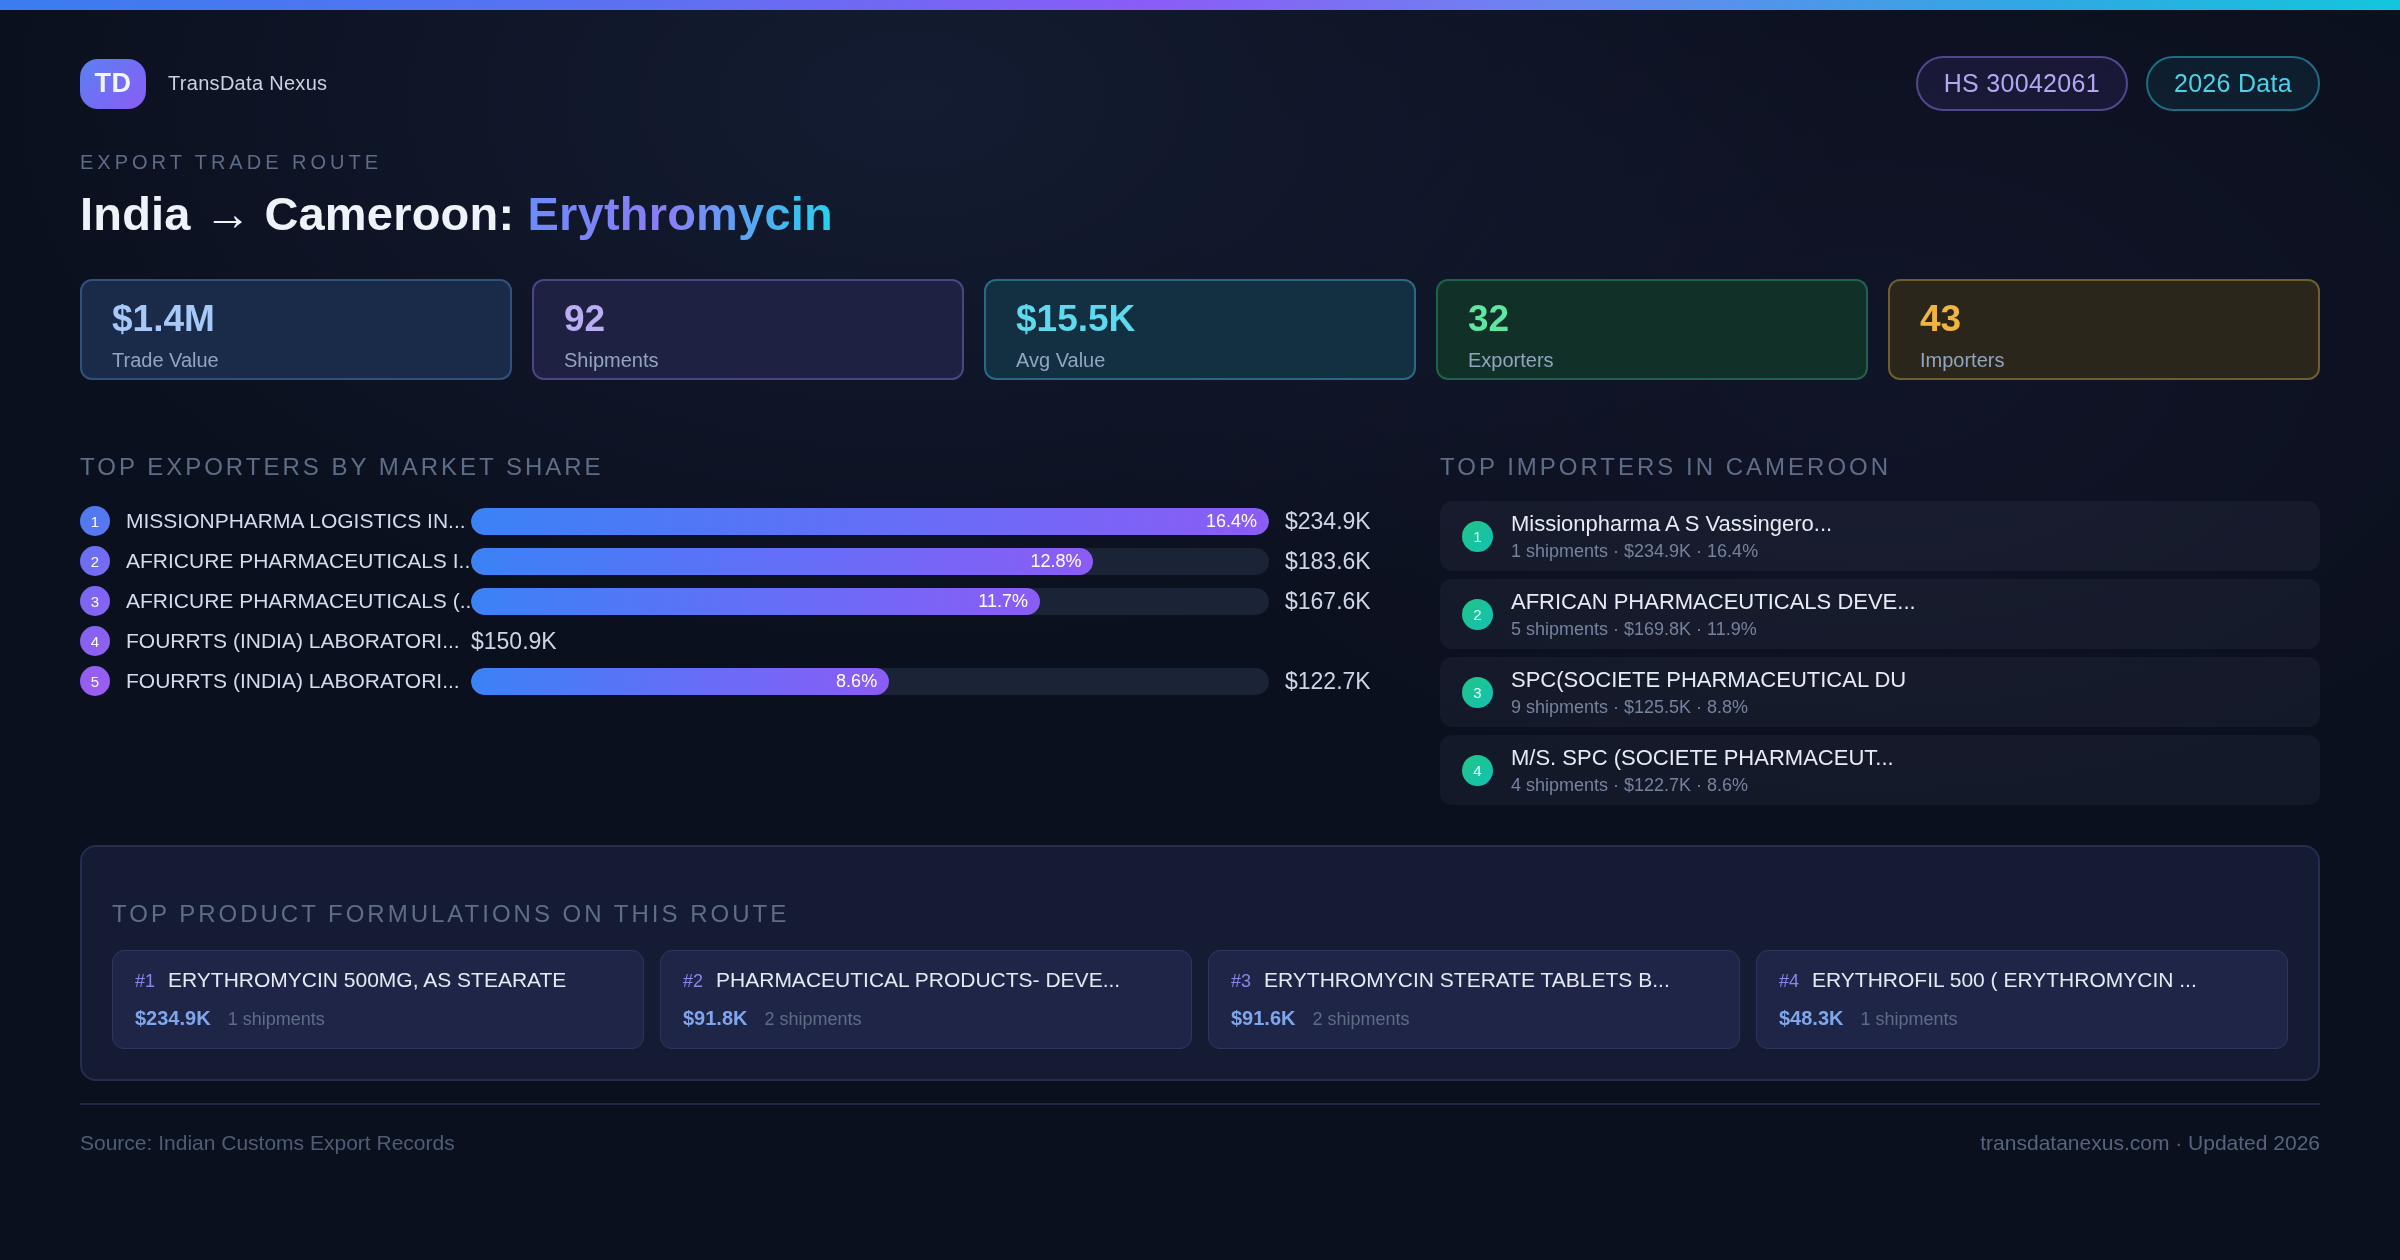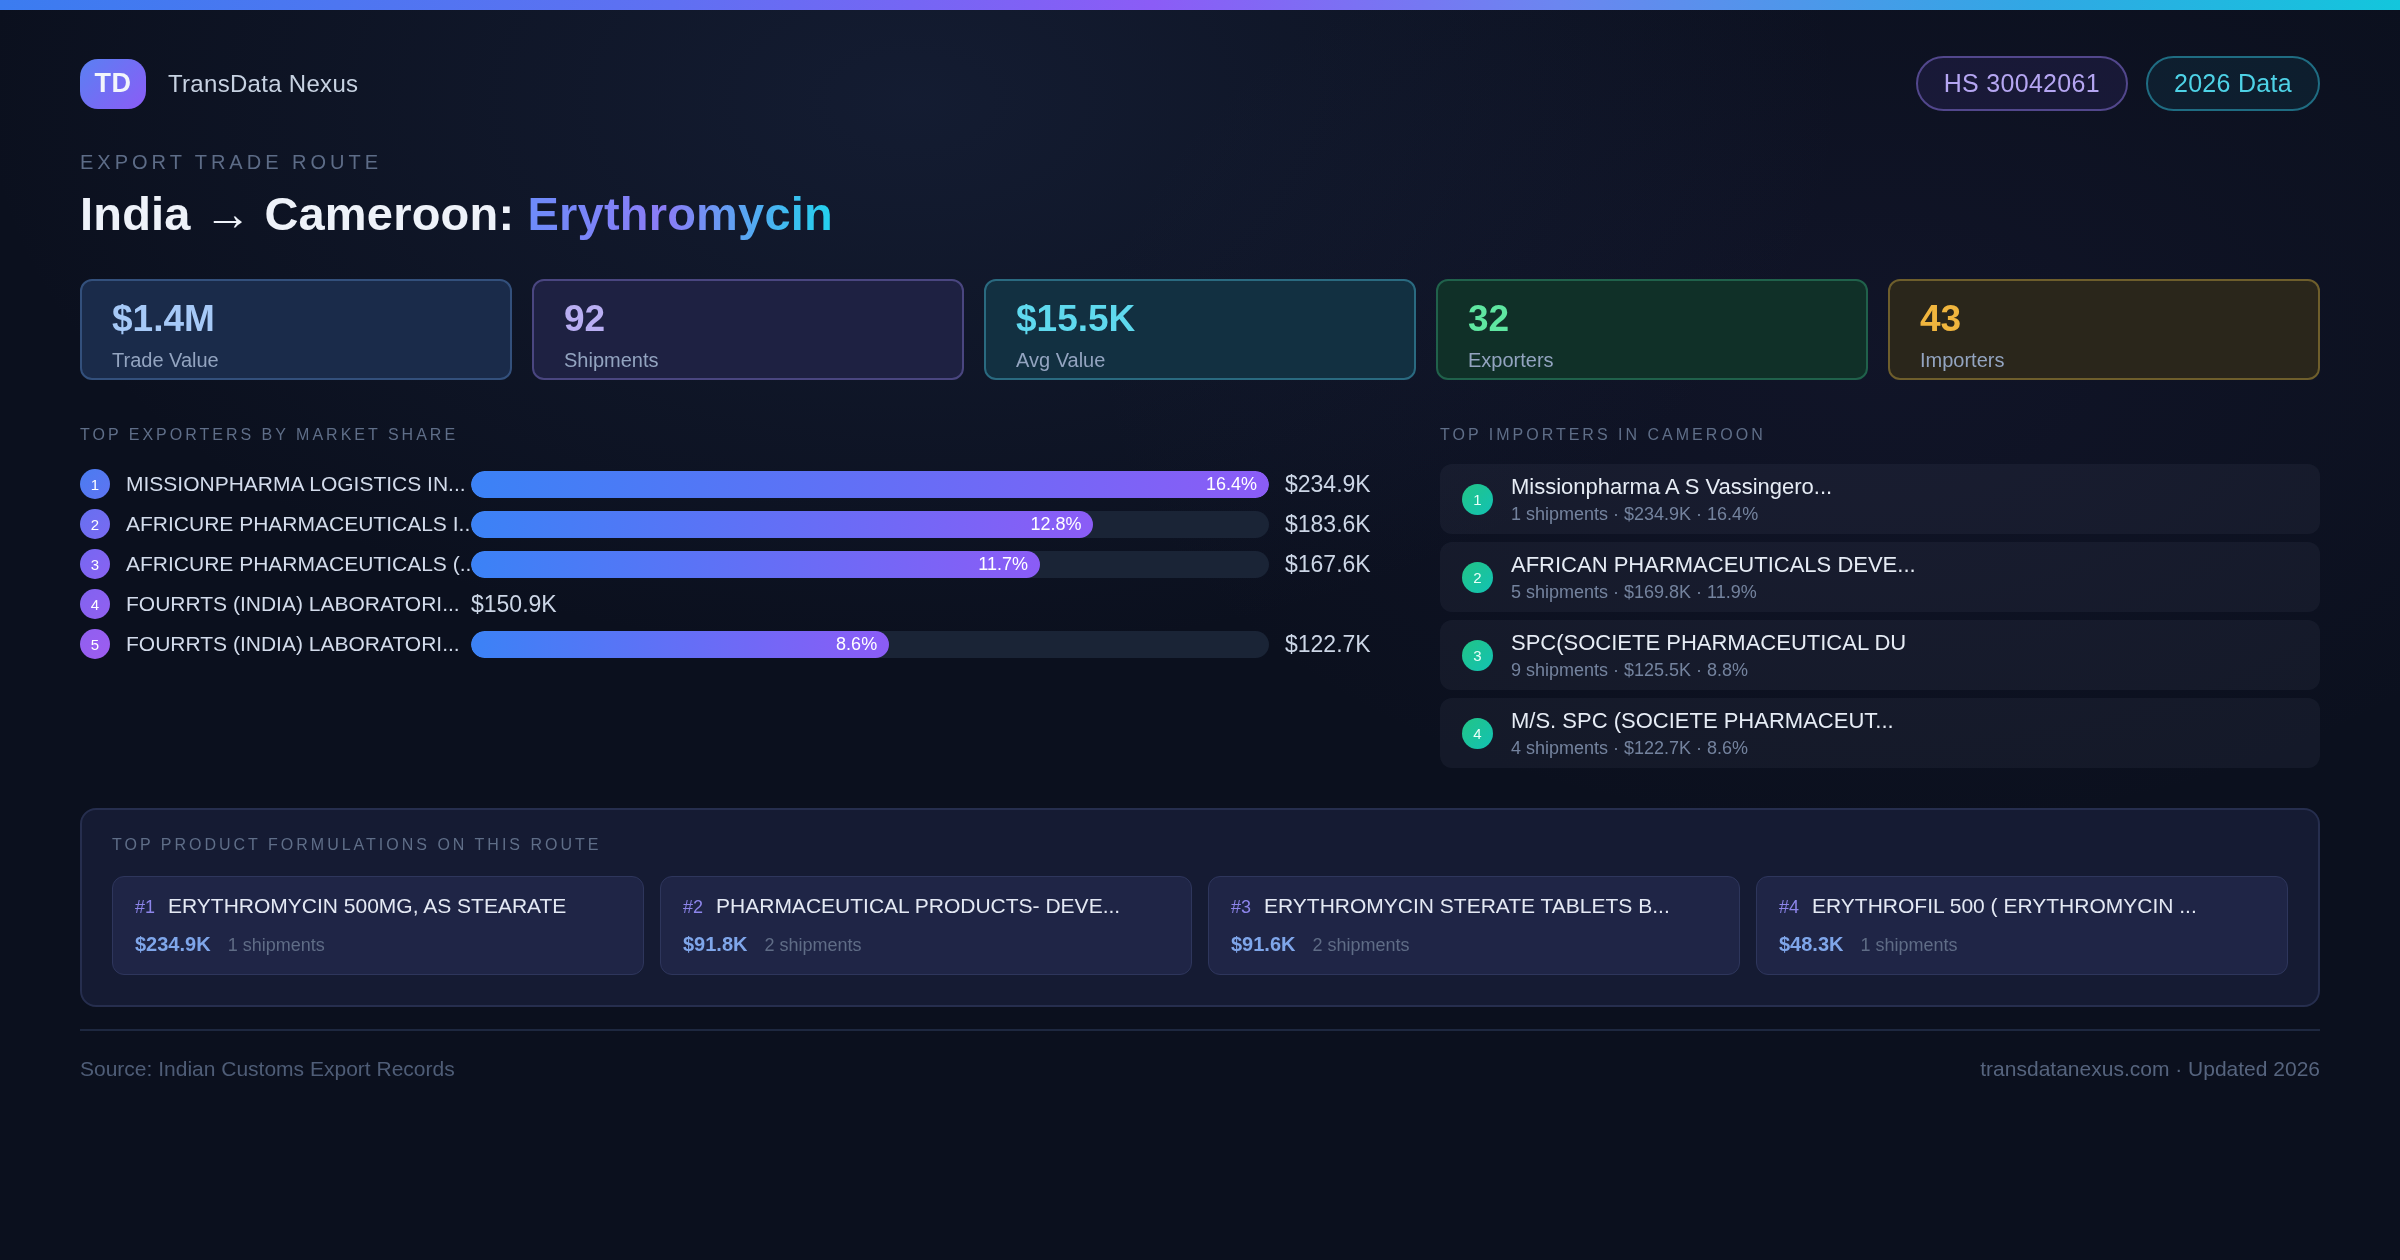--- a/index.html
+++ b/index.html
@@ -27,21 +27,21 @@
 
   
   .header { margin-top: 46px; display: flex; align-items: center; justify-content: space-between; }
   .brand-wrap { display: flex; align-items: center; }
   .logo {
     width: 66px; height: 50px; border-radius: 18px;
     background: linear-gradient(135deg, #5a80f2 0%, #8b5cf6 100%);
     display: flex; align-items: center; justify-content: center;
     font-size: 27px; font-weight: bold; color: #f2f5fb; letter-spacing: 0.5px;
   }
-  .brand-name { margin-left: 22px; font-size: 24px; color: #c7d2e2; letter-spacing: 0.3px; }
+  .brand-name { margin-left: 22px; font-size: 20px; color: #c7d2e2; letter-spacing: 0.3px; }
   .badges { display: flex; gap: 18px; }
   .pill {
     padding: 11px 26px; border-radius: 999px; font-size: 25px; letter-spacing: 0.3px;
   }
   .pill.hs { color: #b5a6f2; border: 2px solid #52478c; background: rgba(124,92,246,0.10); text-align: right; }
   .pill.year { color: #4ed2e6; border: 2px solid #1f6c82; background: rgba(34,211,238,0.07); }
 
   
   .eyebrow { margin-top: 40px; font-size: 20px; letter-spacing: 4px; color: #5d6c87; }
   .title { margin-top: 12px; font-size: 47px; font-weight: 600; color: #eef2f9; letter-spacing: 0.2px; }
@@ -61,21 +61,21 @@
   .stat-card.c1 { background: #1a2b4a; border-color: #33507c; } .c1 .stat-value { color: #a6c9f7; }
   .stat-card.c2 { background: #1e2142; border-color: #4a4680; } .c2 .stat-value { color: #b9aef2; }
   .stat-card.c3 { background: #123041; border-color: #2a6a80; } .c3 .stat-value { color: #5fd9ee; }
   .stat-card.c4 { background: #103028; border-color: #20614b; } .c4 .stat-value { color: #5fe6a1; }
   .stat-card.c5 { background: #2a261b; border-color: #6e5e2c; } .c5 .stat-value { color: #f0b53e; }
 
   
   .columns { margin-top: 46px; display: flex; gap: 60px; }
   .col-left { flex: 1; min-width: 0; }
   .col-right { width: 880px; flex: none; }
-  .section-heading { font-size: 16px; letter-spacing: 3px; color: #5f6e88; }
+  .section-heading { font-size: 24px; letter-spacing: 3px; color: #5f6e88; margin-top: 27px; }
 
   
   .exporter-rows { margin-top: 20px; }
   .exporter-row { display: flex; align-items: center; height: 40px; }
   .rank-circle {
     width: 30px; height: 30px; border-radius: 50%; flex: none;
     display: flex; align-items: center; justify-content: center;
     font-size: 15px; color: #fff;
   }
   .exporter-row:nth-child(1) .rank-circle { background: linear-gradient(135deg,#4a7cf0,#5f74f2); }

